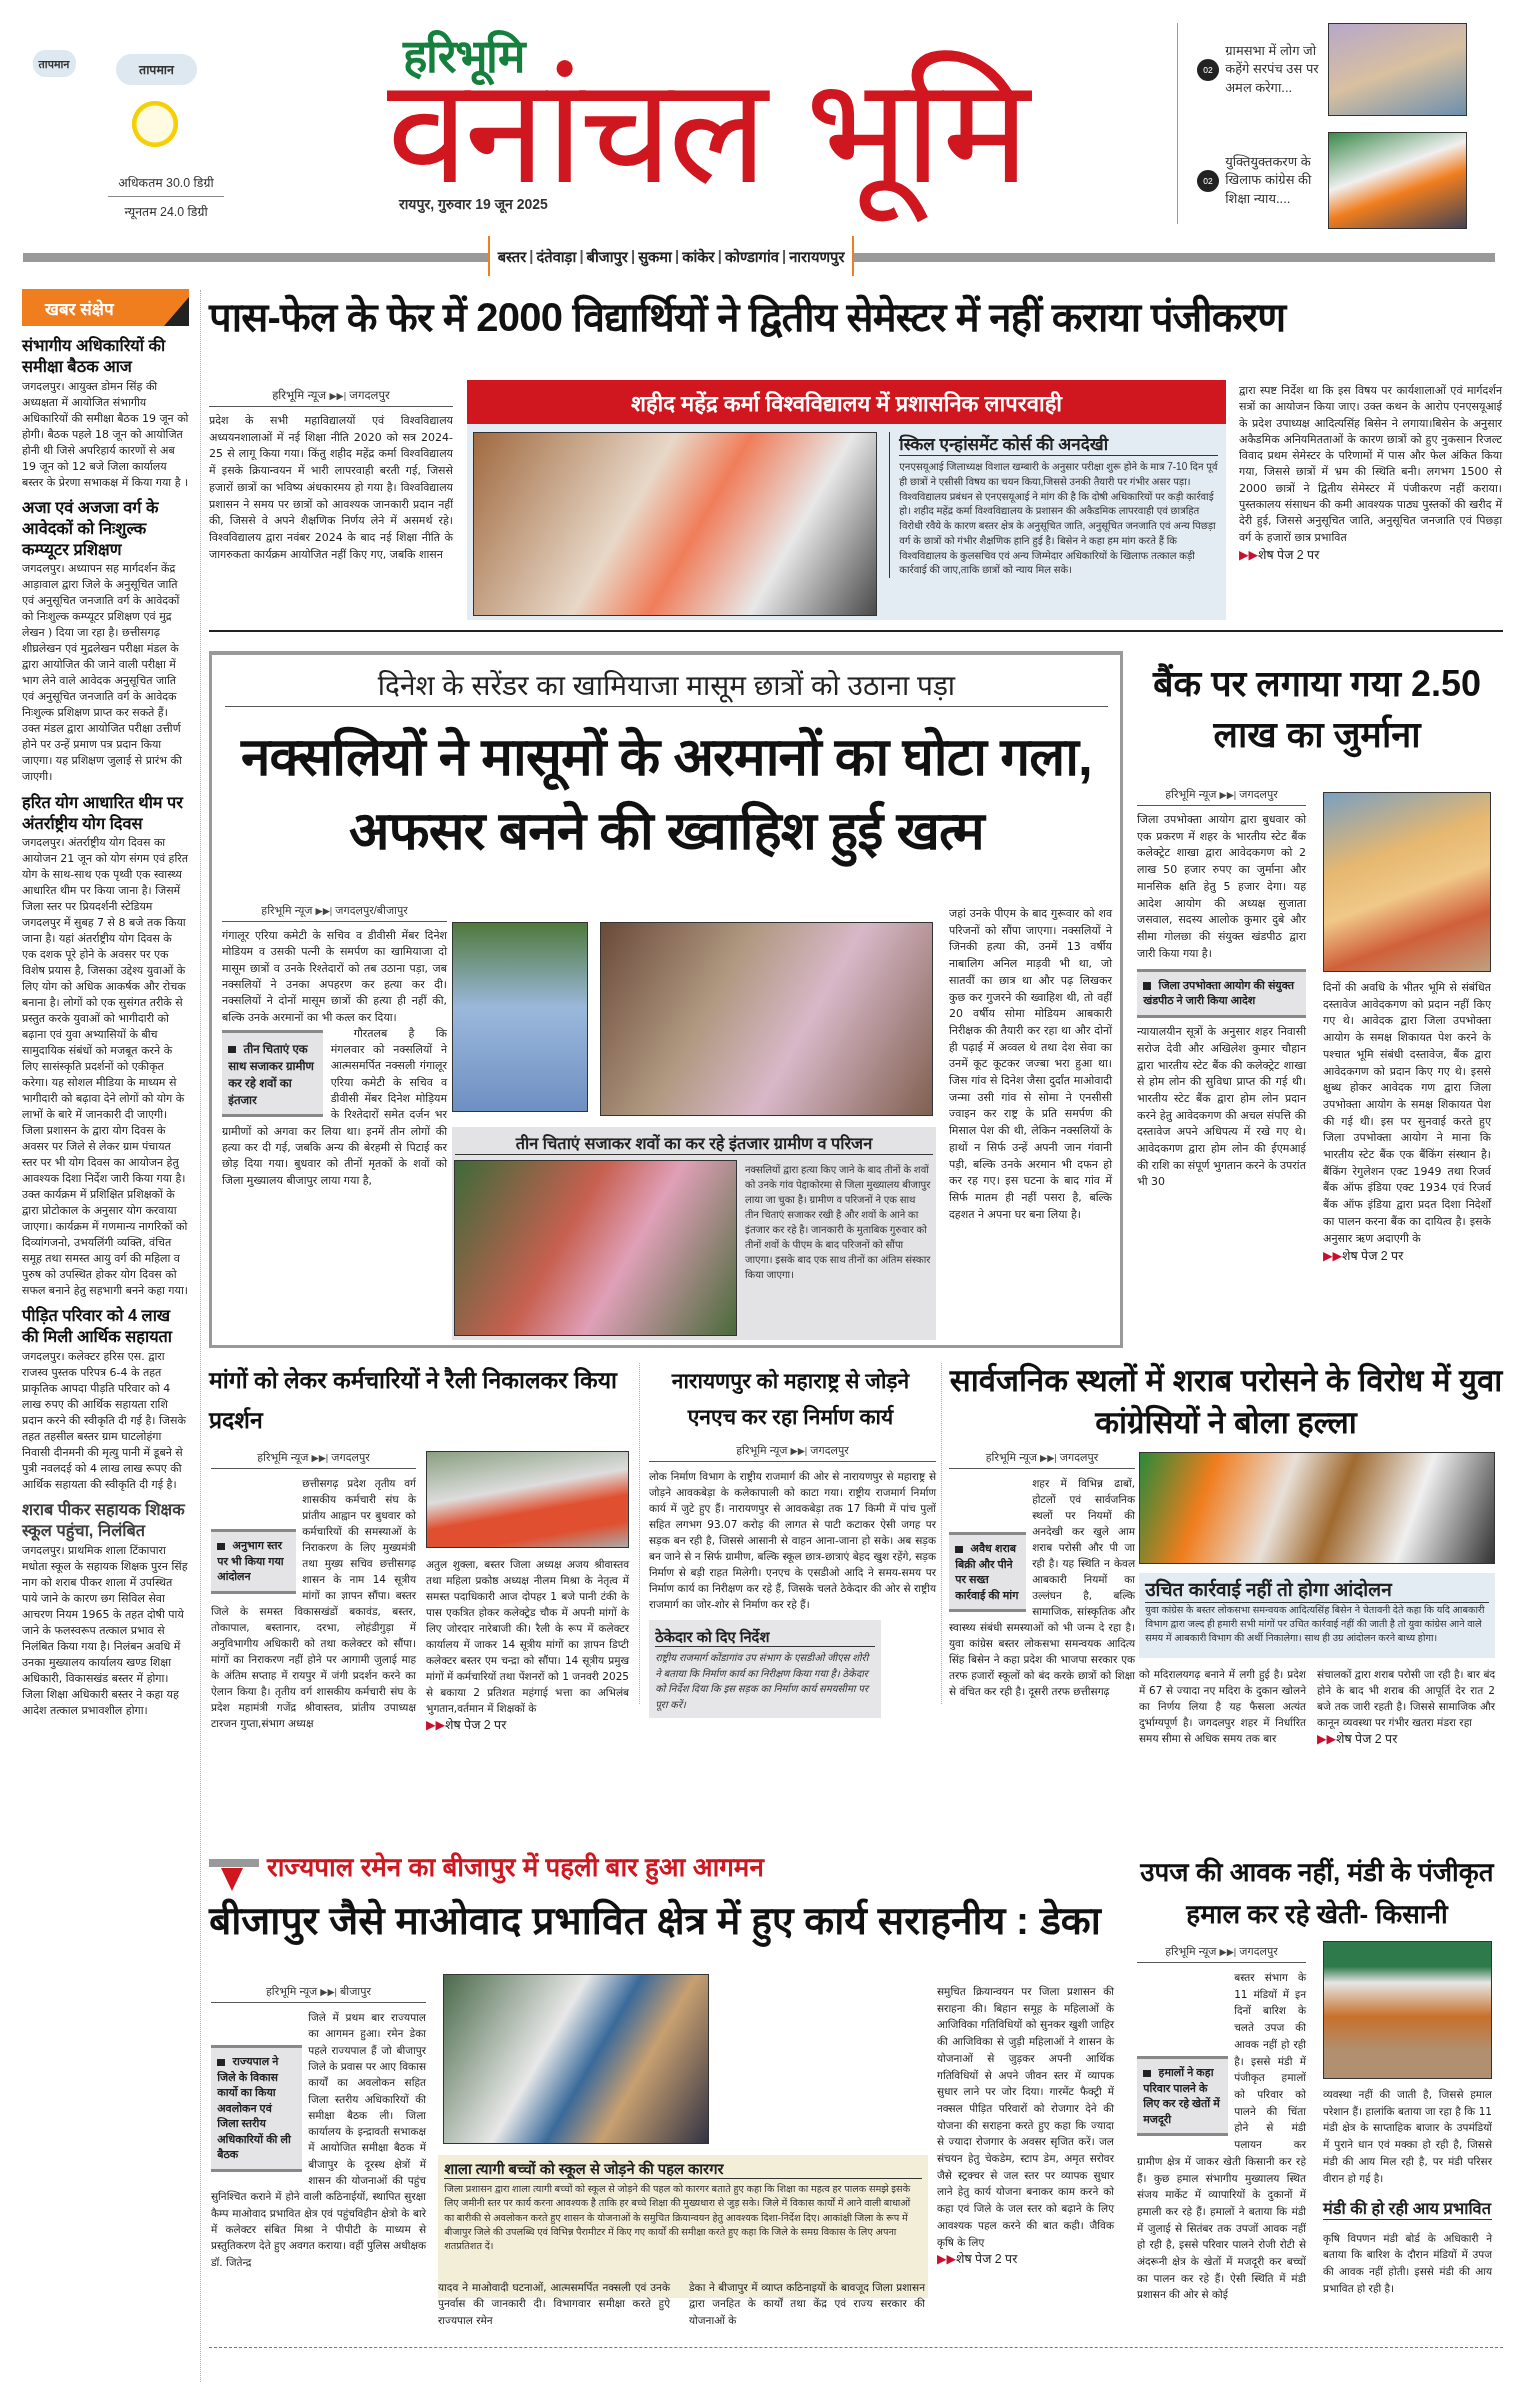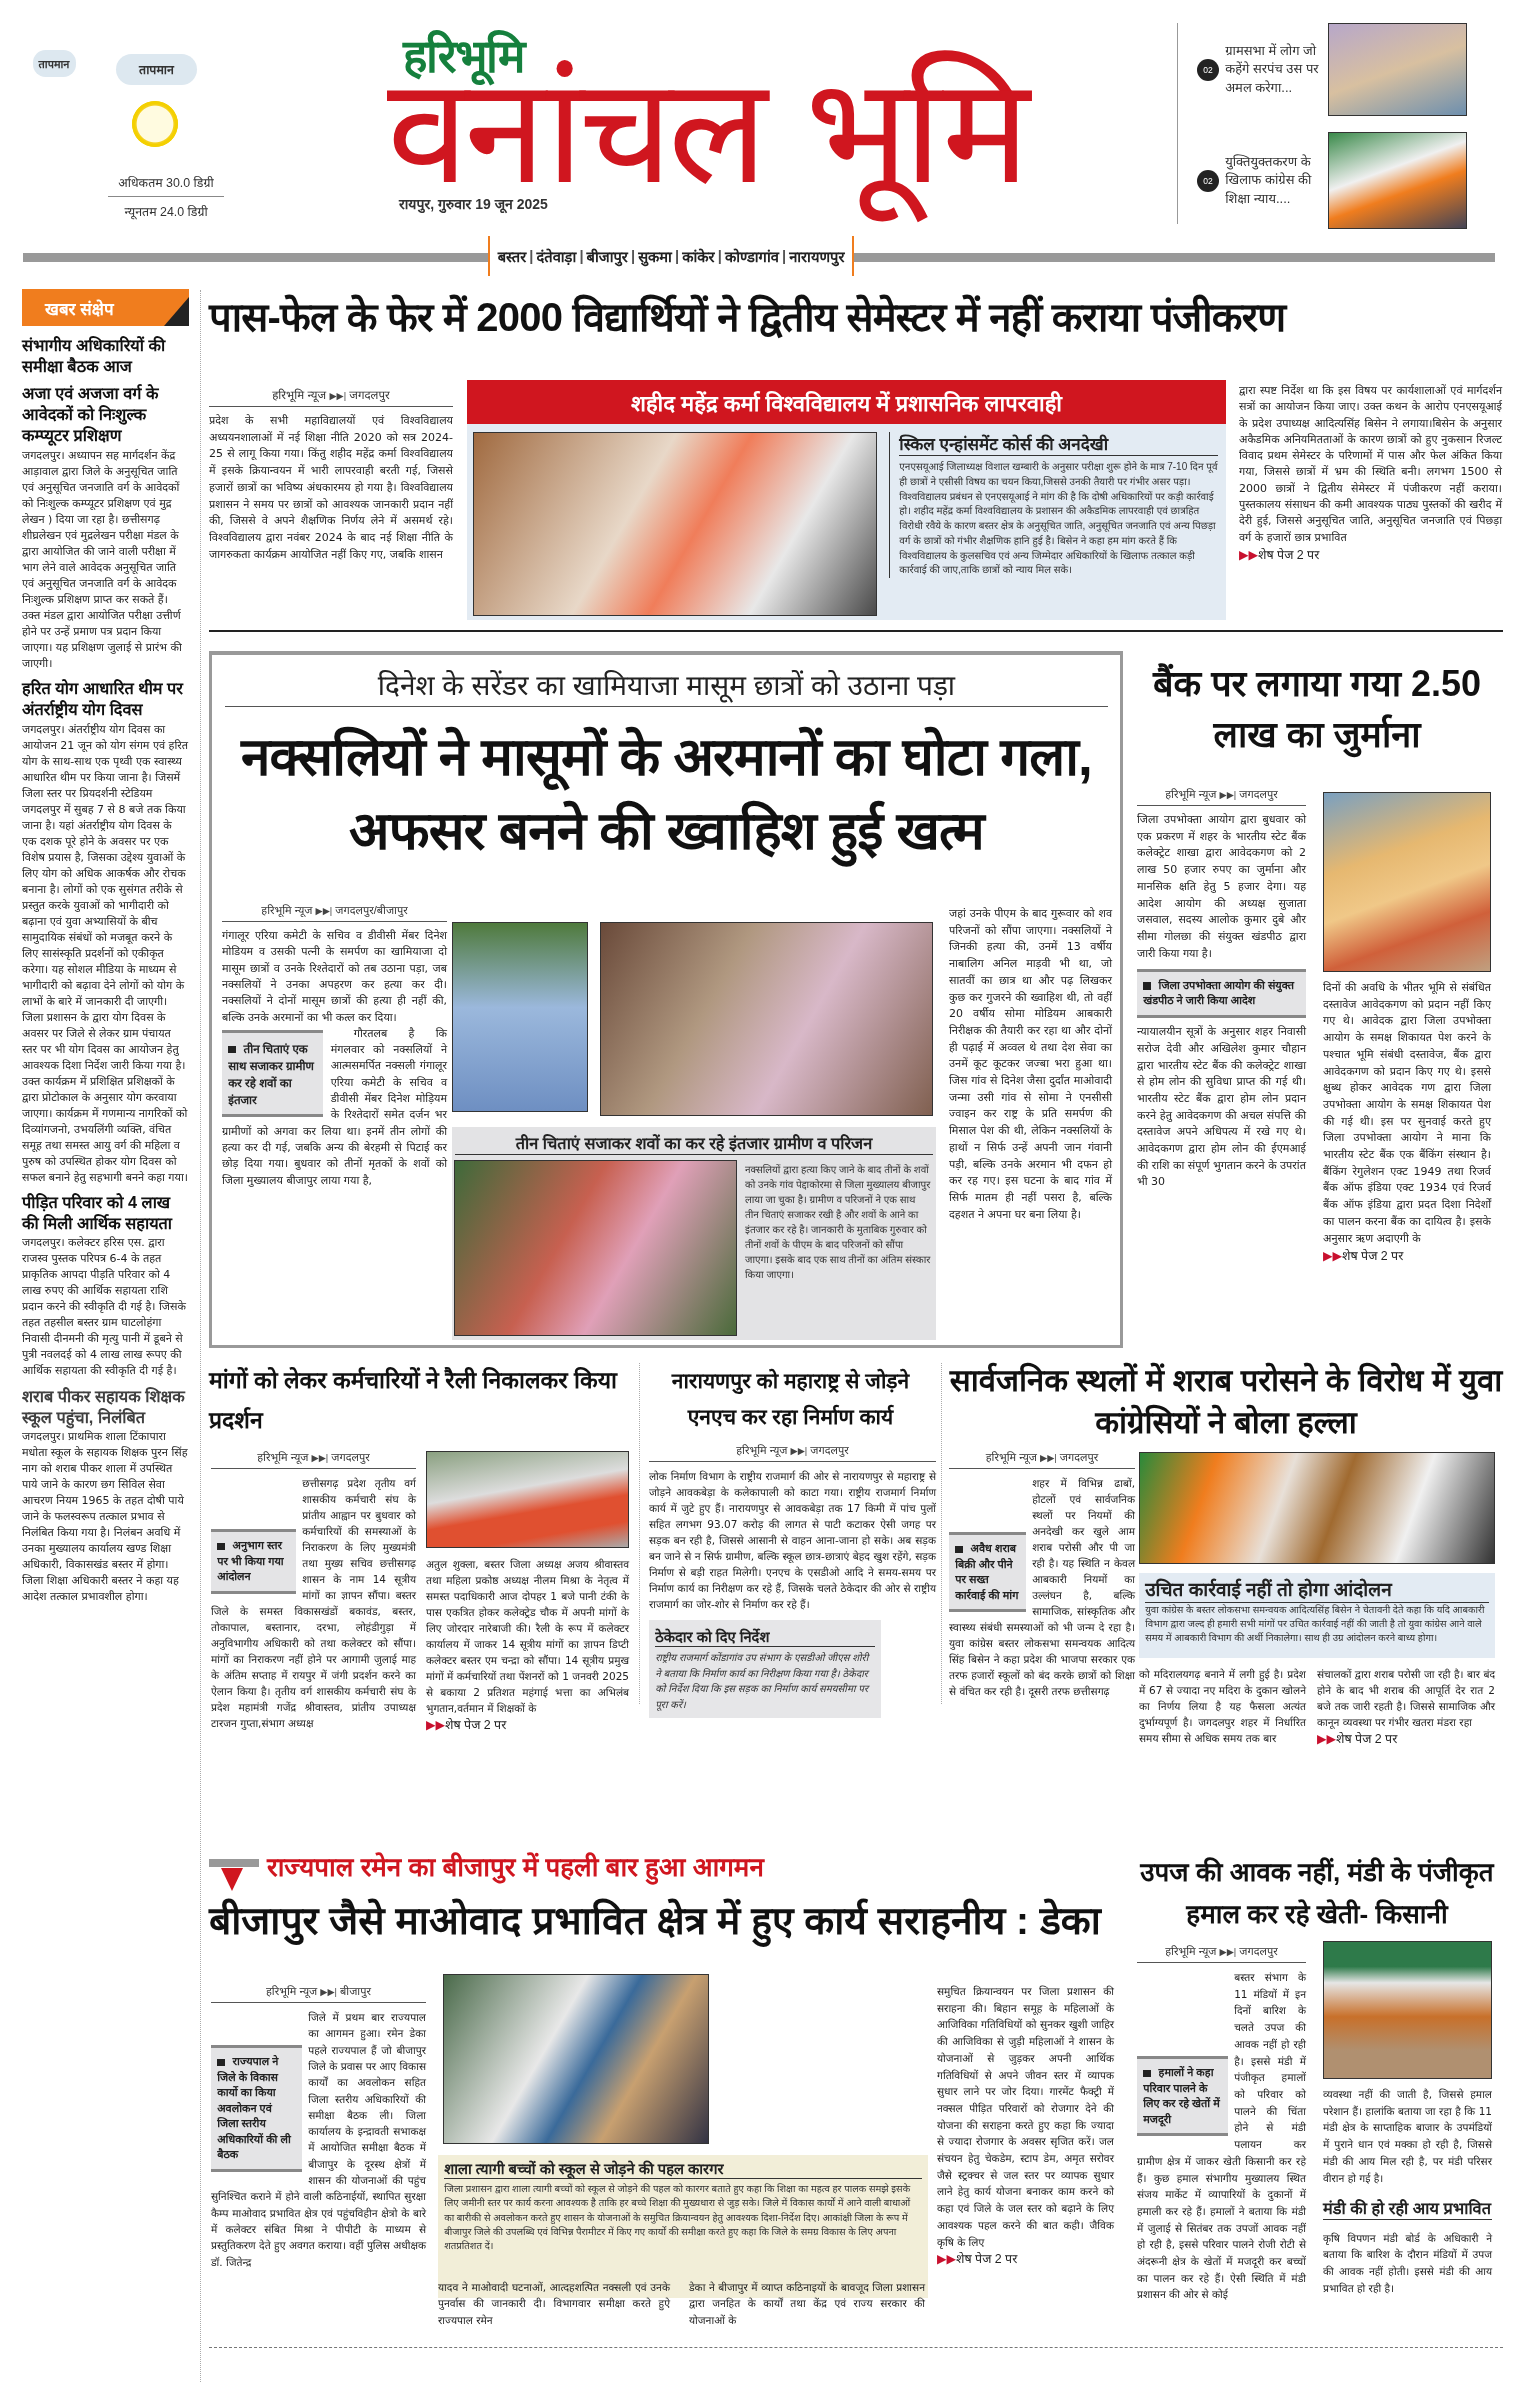--- a/index.html
+++ b/index.html
@@ -64,20 +64,21 @@
   </div>
 
 <div class="abs" style="left:22px;top:289px;width:167px">
   <div style="background:#f07d1e;height:37px;position:relative;margin-bottom:9.3px">
     <span style="color:#fff;font-size:17px;font-weight:bold;position:absolute;left:23px;top:7.7px">खबर संक्षेप</span>
     <span style="position:absolute;right:0;top:7.7px;width:0;height:0;border-left:25px solid transparent;border-bottom:29px solid #222"></span>
   </div>
   <div id="sidebar-items">
       <div style="margin-bottom: 6.2px;">
         <div style="font-size: 16.3px; font-weight: bold; line-height: 21px; color: rgb(17, 17, 17); margin-bottom: 1.5px;">संभागीय अधिकारियों की समीक्षा बैठक आज</div>
+        <div class="body-text" style="font-size: 11px; line-height: 16px; text-align: left;">जगदलपुर। आयुक्त डोमन सिंह की अध्यक्षता में आयोजित संभागीय अधिकारियों की समीक्षा बैठक 19 जून को होगी। बैठक पहले 18 जून को आयोजित होनी थी जिसे अपरिहार्य कारणों से अब 19 जून को 12 बजे जिला कार्यालय बस्तर के प्रेरणा सभाकक्ष में किया गया है ।</div>
       </div>
       <div style="margin-bottom: 6.2px;">
         <div style="font-size: 16.3px; font-weight: bold; line-height: 21px; color: rgb(17, 17, 17); margin-bottom: 1.5px;">अजा एवं अजजा वर्ग के आवेदकों को निःशुल्क कम्प्यूटर प्रशिक्षण</div>
         <div class="body-text" style="font-size: 11px; line-height: 16px; text-align: left;">जगदलपुर। अध्यापन सह मार्गदर्शन केंद्र आड़ावाल द्वारा जिले के अनुसूचित जाति एवं अनुसूचित जनजाति वर्ग के आवेदकों को निःशुल्क कम्प्यूटर प्रशिक्षण एवं मुद्र लेखन ) दिया जा रहा है। छत्तीसगढ़ शीघ्रलेखन एवं मुद्रलेखन परीक्षा मंडल के द्वारा आयोजित की जाने वाली परीक्षा में भाग लेने वाले आवेदक अनुसूचित जाति एवं अनुसूचित जनजाति वर्ग के आवेदक निःशुल्क प्रशिक्षण प्राप्त कर सकते हैं। उक्त मंडल द्वारा आयोजित परीक्षा उत्तीर्ण होने पर उन्हें प्रमाण पत्र प्रदान किया जाएगा। यह प्रशिक्षण जुलाई से प्रारंभ की जाएगी।</div>
       </div>
       <div style="margin-bottom: 6.2px;">
         <div style="font-size: 16.3px; font-weight: bold; line-height: 21px; color: rgb(17, 17, 17); margin-bottom: 1.5px;">हरित योग आधारित थीम पर अंतर्राष्ट्रीय योग दिवस</div>
         <div class="body-text" style="font-size: 11px; line-height: 16px; text-align: left;">जगदलपुर। अंतर्राष्ट्रीय योग दिवस का आयोजन 21 जून को योग संगम एवं हरित योग के साथ-साथ एक पृथ्वी एक स्वास्थ्य आधारित थीम पर किया जाना है। जिसमें जिला स्तर पर प्रियदर्शनी स्टेडियम जगदलपुर में सुबह 7 से 8 बजे तक किया जाना है। यहां अंतर्राष्ट्रीय योग दिवस के एक दशक पूरे होने के अवसर पर एक विशेष प्रयास है, जिसका उद्देश्य युवाओं के लिए योग को अधिक आकर्षक और रोचक बनाना है। लोगों को एक सुसंगत तरीके से प्रस्तुत करके युवाओं को भागीदारी को बढ़ाना एवं युवा अभ्यासियों के बीच सामुदायिक संबंधों को मजबूत करने के लिए सासंस्कृति प्रदर्शनों को एकीकृत करेगा। यह सोशल मीडिया के माध्यम से भागीदारी को बढ़ावा देने लोगों को योग के लाभों के बारे में जानकारी दी जाएगी। जिला प्रशासन के द्वारा योग दिवस के अवसर पर जिले से लेकर ग्राम पंचायत स्तर पर भी योग दिवस का आयोजन हेतु आवश्यक दिशा निर्देश जारी किया गया है। उक्त कार्यक्रम में प्रशिक्षित प्रशिक्षकों के द्वारा प्रोटोकाल के अनुसार योग करवाया जाएगा। कार्यक्रम में गणमान्य नागरिकों को दिव्यांगजनो, उभयलिंगी व्यक्ति, वंचित समूह तथा समस्त आयु वर्ग की महिला व पुरुष को उपस्थित होकर योग दिवस को सफल बनाने हेतु सहभागी बनने कहा गया।</div>
       </div>
       <div style="margin-bottom: 6.2px;">
@@ -193,21 +194,21 @@
   <div class="byline" style="font-size:11px"><span>हरिभूमि न्यूज</span> <span class="arr">▶▶|</span> <span>बीजापुर</span></div>
   <div class="pull" style="float:left;width:91px;margin:36px 6.2px 4.6px 0;font-size:11px;line-height:15.5px"><span class="sq"></span><span>राज्यपाल ने जिले के विकास कार्यो का किया अवलोकन एवं जिला स्तरीय अधिकारियों की ली बैठक</span></div>
   <div class="body-text" style="font-size:10.5px;line-height:16.3px">जिले में प्रथम बार राज्यपाल का आगमन हुआ। रमेन डेका पहले राज्यपाल हैं जो बीजापुर जिले के प्रवास पर आए विकास कार्यों का अवलोकन सहित जिला स्तरीय अधिकारियों की समीक्षा बैठक ली। जिला कार्यालय के इन्द्रावती सभाकक्ष में आयोजित समीक्षा बैठक में बीजापुर के दूरस्थ क्षेत्रों में शासन की योजनाओं की पहुंच सुनिश्चित कराने में होने वाली कठिनाईयों, स्थापित सुरक्षा कैम्प माओवाद प्रभावित क्षेत्र एवं पहुंचविहीन क्षेत्रो के बारे में कलेक्टर संबित मिश्रा ने पीपीटी के माध्यम से प्रस्तुतिकरण देते हुए अवगत कराया। वहीं पुलिस अधीक्षक डॉ. जितेन्द्र</div>
 </div>
 <div class="abs photo" style="left:443px;top:1974px;width:266px;height:170px;background:linear-gradient(120deg,#4a6a4a,#e8e8e8 40%,#3a6a9a 55%,#c8a070 70%,#334)"></div>
 <div class="abs photo" style="left:709px;top:1974px;width:0px;height:0px;border:none"></div>
 <div class="abs" style="left:438px;top:2155px;width:490px;height:143px;background:#f2eed8;padding:3.1px 6.2px">
   <div class="underline-title" style="font-size:14.7px;margin-bottom:3.1px">शाला त्यागी बच्चों को स्कूल से जोड़ने की पहल कारगर</div>
   <div style="font-size:9.7px;line-height:14.3px;color:#333">जिला प्रशासन द्वारा शाला त्यागी बच्चों को स्कूल से जोड़ने की पहल को कारगर बताते हुए कहा कि शिक्षा का महत्व हर पालक समझे इसके लिए जमीनी स्तर पर कार्य करना आवश्यक है ताकि हर बच्चे शिक्षा की मुख्यधारा से जुड़ सके। जिले में विकास कार्यों में आने वाली बाधाओं का बारीकी से अवलोकन करते हुए शासन के योजनाओं के समुचित क्रियान्वयन हेतु आवश्यक दिशा-निर्देश दिए। आकांक्षी जिला के रूप में बीजापुर जिले की उपलब्धि एवं विभिन्न पैरामीटर में किए गए कार्यों की समीक्षा करते हुए कहा कि जिले के समग्र विकास के लिए अपना शतप्रतिशत दें।</div>
 </div>
-<div class="abs body-text" style="left:438px;top:2279px;width:232px;font-size:10.5px;line-height:16.3px">यादव ने माओवादी घटनाओं, आत्दहशत्पित नक्सली एवं उनके पुनर्वास की जानकारी दी। विभागवार समीक्षा करते हुऐ राज्यपाल रमेन</div>
+<div class="abs body-text" style="left:438px;top:2279px;width:232px;font-size:10.5px;line-height:16.3px">यादव ने माओवादी घटनाओं, आत्मसमर्पित नक्सली एवं उनके पुनर्वास की जानकारी दी। विभागवार समीक्षा करते हुऐ राज्यपाल रमेन</div>
 <div class="abs body-text" style="left:689px;top:2279px;width:236px;font-size:10.5px;line-height:16.3px">डेका ने बीजापुर में व्याप्त कठिनाइयों के बावजूद जिला प्रशासन द्वारा जनहित के कार्यों तथा केंद्र एवं राज्य सरकार की योजनाओं के</div>
 <div class="abs" style="left:937px;top:1983px;width:177px">
   <div class="body-text" style="font-size:10.5px;line-height:16.7px">समुचित क्रियान्वयन पर जिला प्रशासन की सराहना की। बिहान समूह के महिलाओं के आजिविका गतिविधियों को सुनकर खुशी जाहिर की आजिविका से जुड़ी महिलाओं ने शासन के योजनाओं से जुड़कर अपनी आर्थिक गतिविधियों से अपने जीवन स्तर में व्यापक सुधार लाने पर जोर दिया। गारमेंट फैक्ट्री में नक्सल पीड़ित परिवारों को रोजगार देने की योजना की सराहना करते हुए कहा कि ज्यादा से ज्यादा रोजगार के अवसर सृजित करें। जल संचयन हेतु चेकडेम, स्टाप डेम, अमृत सरोवर जैसे स्ट्रक्चर से जल स्तर पर व्यापक सुधार लाने हेतु कार्य योजना बनाकर काम करने को कहा एवं जिले के जल स्तर को बढ़ाने के लिए आवश्यक पहल करने की बात कही। जैविक कृषि के लिए</div>
   <span class="cont">▶▶<span style="color:#222;font-weight:normal">शेष पेज 2 पर</span></span>
 </div>
 <div class="abs" style="left:209px;top:2347px;width:1294px;border-top:1.5px dashed #777"></div>
 
 <div class="abs head-black" style="left:1133px;top:1851px;width:368px;font-size:26px;line-height:42px;text-align:center">उपज की आवक नहीं, मंडी के पंजीकृत हमाल कर रहे खेती- किसानी</div>
 <div class="abs" style="left:1137px;top:1943px;width:169px">
   <div class="byline" style="font-size:11px"><span>हरिभूमि न्यूज</span> <span class="arr">▶▶|</span> <span>जगदलपुर</span></div>

